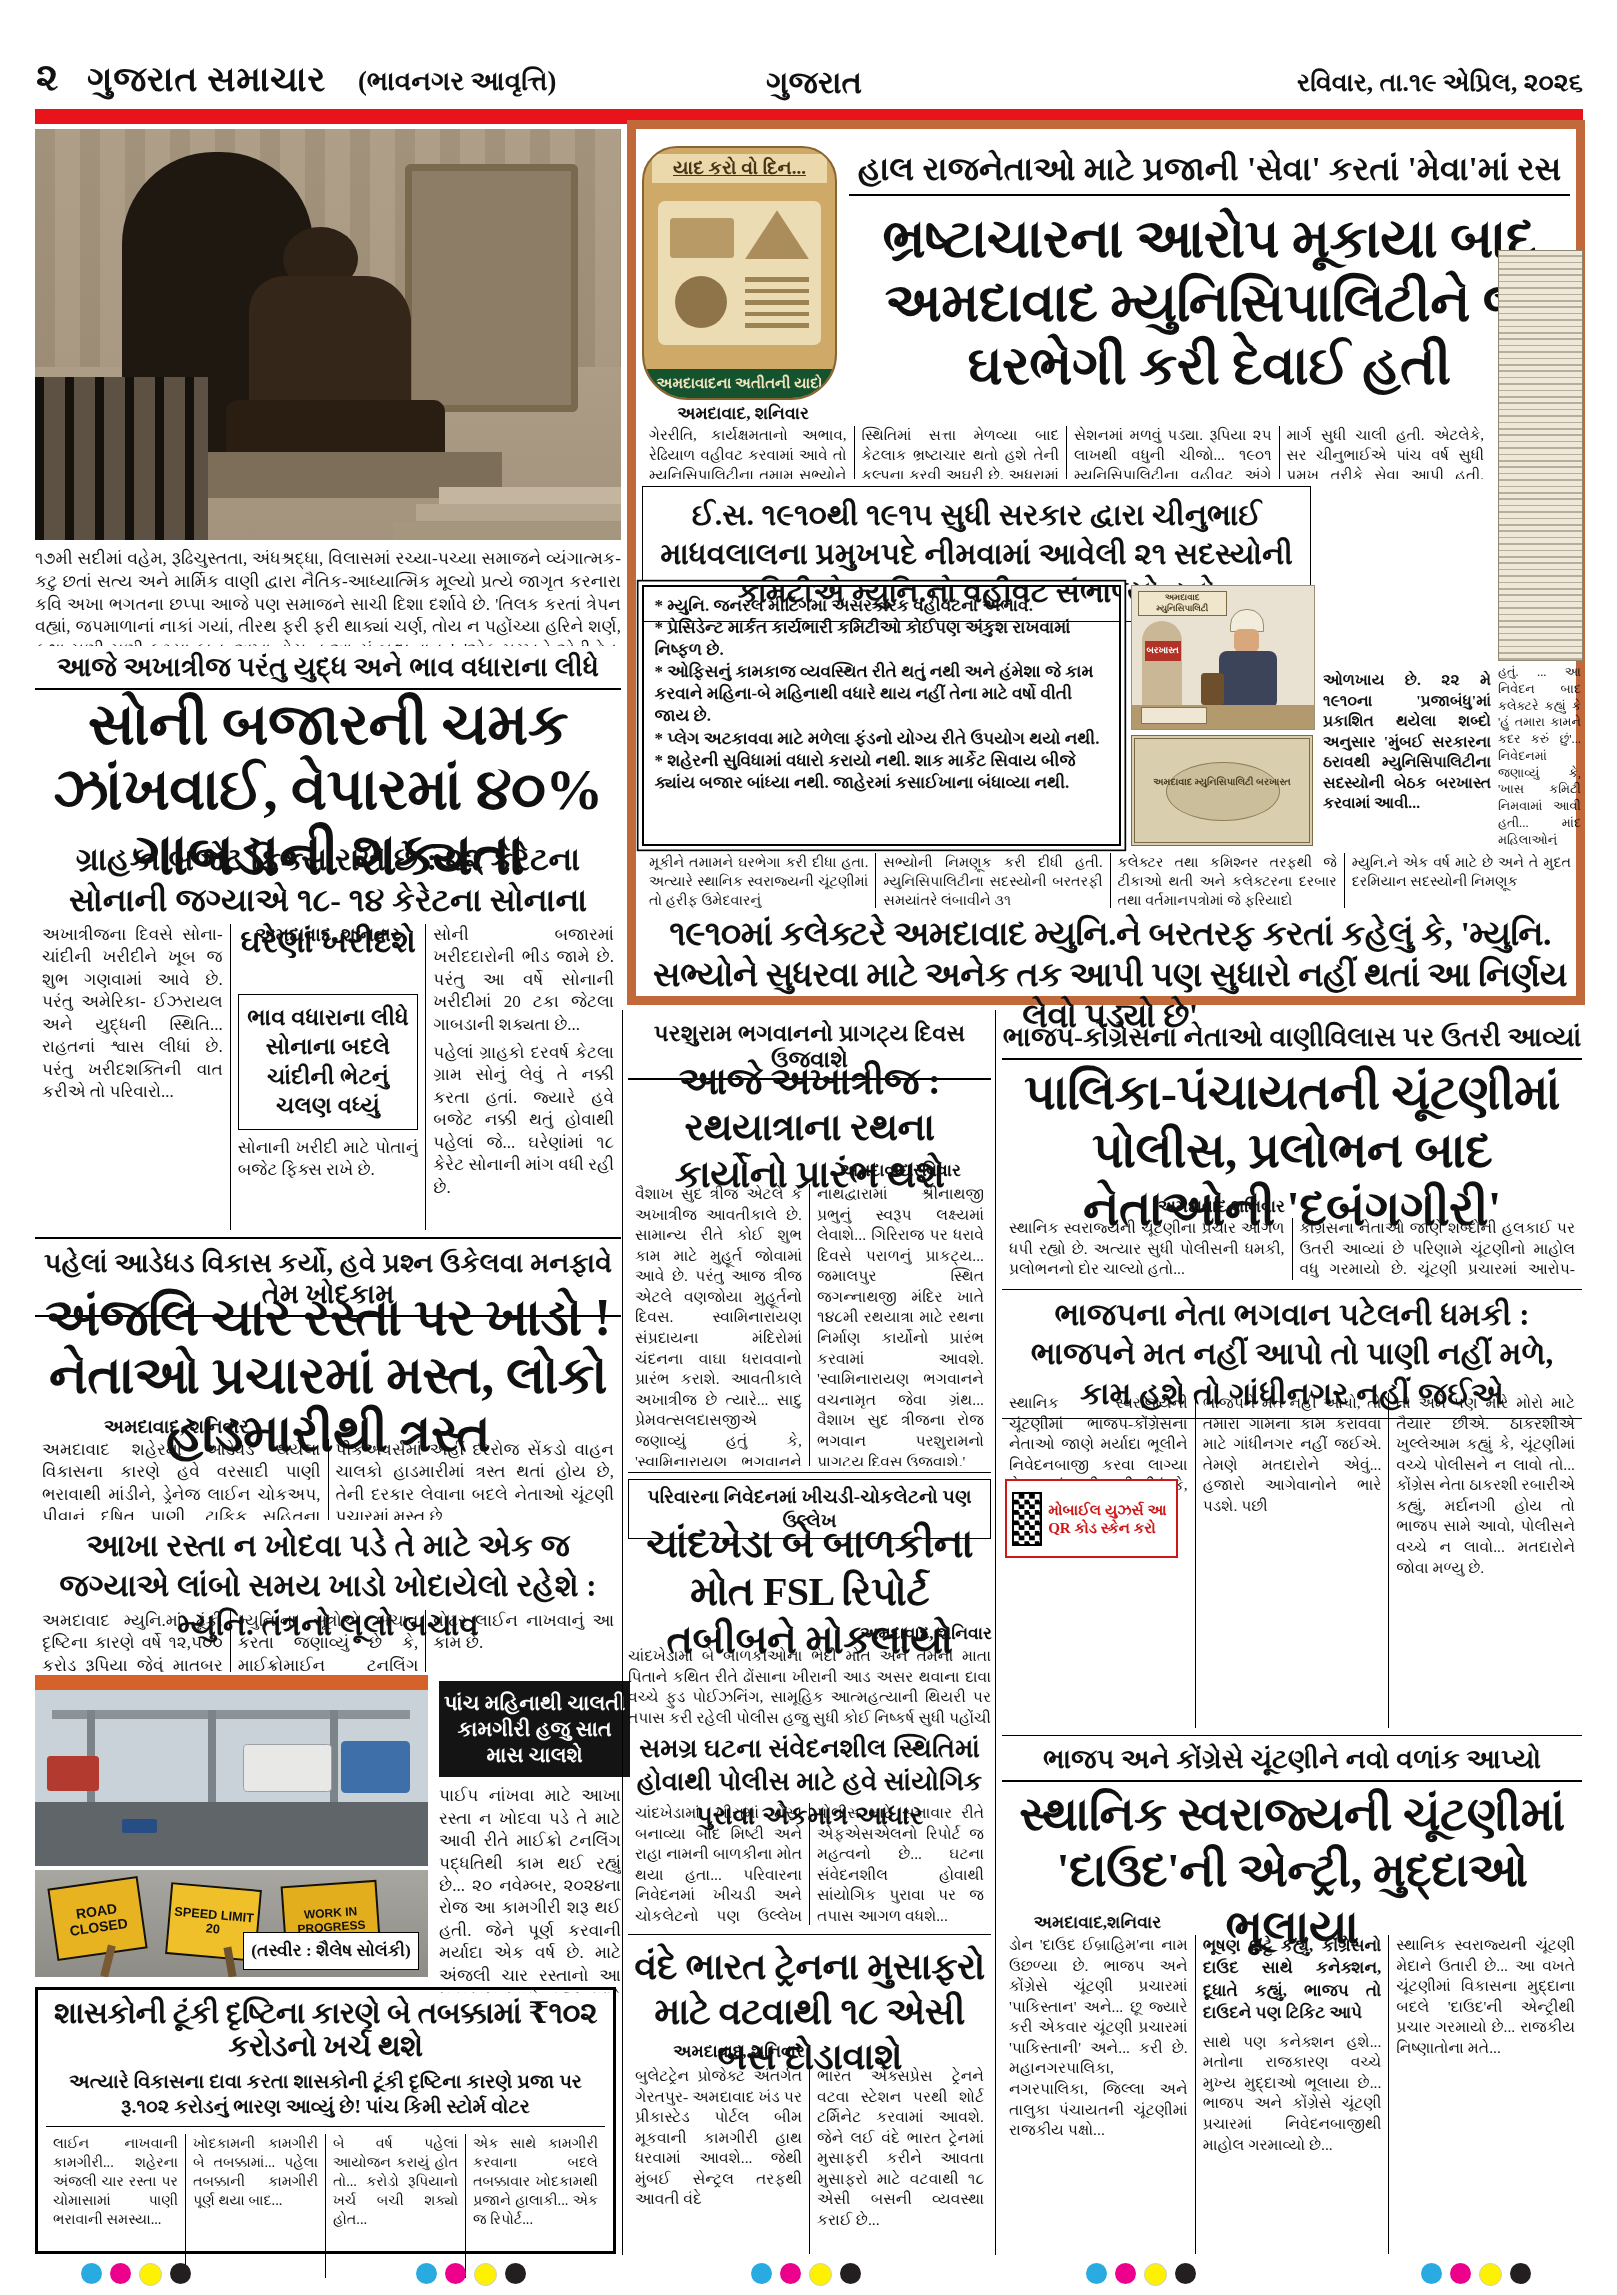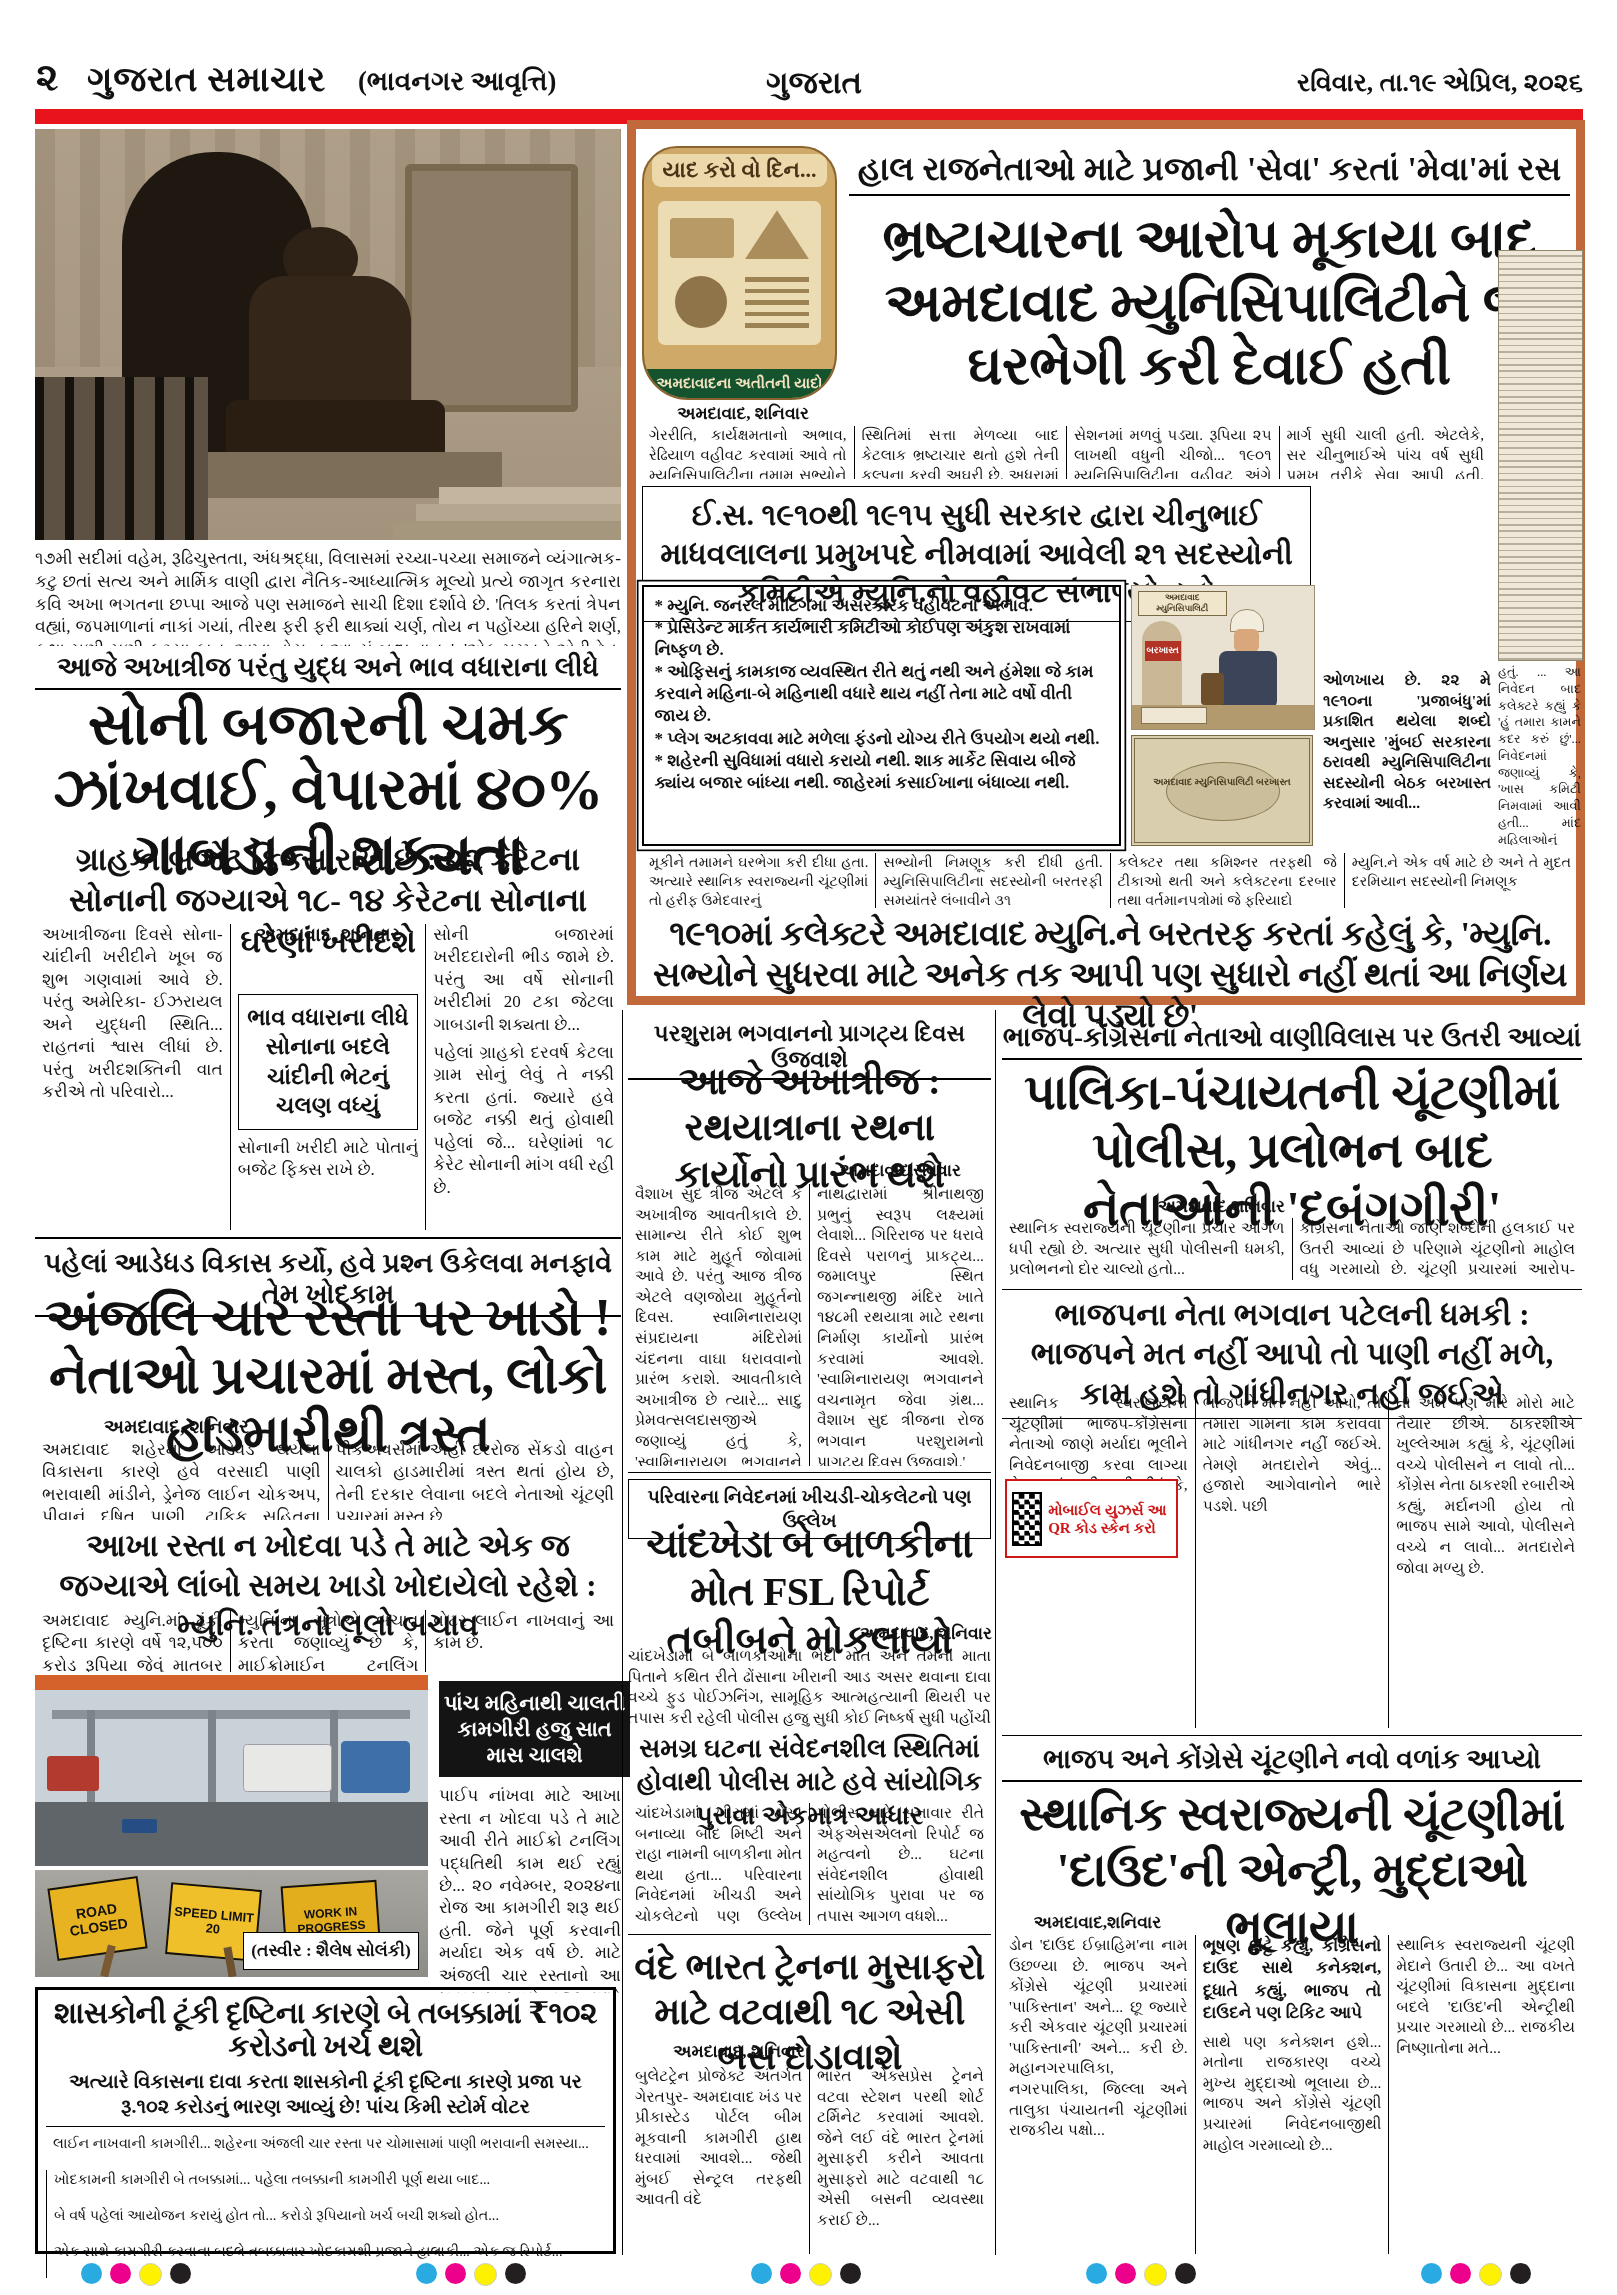--- a/index.html
+++ b/index.html
@@ -116,32 +116,32 @@
                 display:flex;align-items:center;justify-content:center;font-weight:bold;font-size:12px;text-align:center;font-family:'Liberation Sans',sans-serif;">WORK IN PROGRESS</div>
     <div class="abs" style="left:69px;top:75px;width:8px;height:32px;background:#7a5a33;transform:rotate(14deg);"></div>
     <div class="abs" style="left:191px;top:77px;width:8px;height:30px;background:#6d5230;transform:rotate(-10deg);"></div>
   </div>
   <div class="abs caption-box" style="left:243px;top:1932px;width:174px;height:36px;font-size:17.3px;">(તસ્વીર : શૈલેષ સોલંકી)</div>
 
   <div class="abs" style="left:35px;top:1987px;width:581px;height:267px;border:3.5px solid #000;padding:5.8px 8px;box-sizing:border-box;">
     <div class="headline" style="font-size:30px;">શાસકોની ટૂંકી દૃષ્ટિના કારણે બે તબક્કામાં ₹૧૦૨ કરોડનો ખર્ચ થશે</div>
     <div class="subhead" style="font-size:19.6px;margin-top:5.8px;">અત્યારે વિકાસના દાવા કરતા શાસકોની ટૂંકી દૃષ્ટિના કારણે પ્રજા પર રૂ.૧૦૨ કરોડનું ભારણ આવ્યું છે! પાંચ કિમી સ્ટોર્મ વોટર</div>
     <div class="hrule" style="margin:7px 0;height:1.2px;"></div>
-    <div class="cols" style="height:144px;flex-direction:column;">
+    <div class="cols" style="height:144px;">
       <div class="col body" style="font-size:14.4px;">લાઈન નાખવાની કામગીરી... શહેરના અંજલી ચાર રસ્તા પર ચોમાસામાં પાણી ભરાવાની સમસ્યા...</div>
       <div class="col body" style="font-size:14.4px;">ખોદકામની કામગીરી બે તબક્કામાં... પહેલા તબક્કાની કામગીરી પૂર્ણ થયા બાદ...</div>
       <div class="col body" style="font-size:14.4px;">બે વર્ષ પહેલાં આયોજન કરાયું હોત તો... કરોડો રૂપિયાનો ખર્ચ બચી શક્યો હોત...</div>
       <div class="col body" style="font-size:14.4px;">એક સાથે કામગીરી કરવાના બદલે તબક્કાવાર ખોદકામથી પ્રજાને હાલાકી... એક જ રિપોર્ટ...</div>
     </div>
   </div>
 
   <div class="abs" style="left:627px;top:120px;width:958px;height:885px;border:9.2px solid #c2693c;box-sizing:border-box;background:#fff;"></div>
 
   <div class="abs" style="left:642px;top:146px;width:191px;height:250px;background:#cfa968;border-radius:35px 35px 46px 46px;overflow:hidden;border:2.3px solid #8a6430;">
-    <div style="background:#ecd9ab;margin:5.8px 8px;border-radius:9px;padding:3.5px;text-align:center;font-weight:bold;font-size:22px;color:#4a3217;">યાદ કરો વો દિન...</div>
+    <div style="background:#ecd9ab;margin:5.8px 8px;border-radius:1px;padding:3.5px;text-align:center;font-weight:bold;font-size:19px;color:#4a3217;text-decoration:underline;">યાદ કરો વો દિન...</div>
     <div class="abs" style="left:14px;top:53px;width:163px;height:144px;background:#ecdcb4;border-radius:7px;">
       <div class="abs" style="left:11.6px;top:17.3px;width:64px;height:40px;background:#b79a66;border-radius:3.5px;"></div>
       <div class="abs" style="left:87px;top:9.2px;width:64px;height:49px;background:#a8placeholder;background:#ab8d5c;clip-path:polygon(0 100%,50% 0,100% 100%);"></div>
       <div class="abs" style="left:17.3px;top:75px;width:52px;height:52px;background:#8f744a;border-radius:50%;"></div>
       <div class="abs" style="left:87px;top:69px;width:64px;height:58px;background:repeating-linear-gradient(0deg,#9d8254 0 4.6px,#ecdcb4 4.6px 11.6px);"></div>
     </div>
     <div class="abs" style="left:0;bottom:0;width:100%;background:#14532d;color:#f3e3c0;text-align:center;font-weight:bold;font-size:15px;padding:5.8px 0;">અમદાવાદના અતીતની યાદો</div>
   </div>
 
   <div class="abs kicker" style="left:849px;top:151px;width:721px;font-size:33px;">હાલ રાજનેતાઓ માટે પ્રજાની 'સેવા' કરતાં 'મેવા'માં રસ</div>

